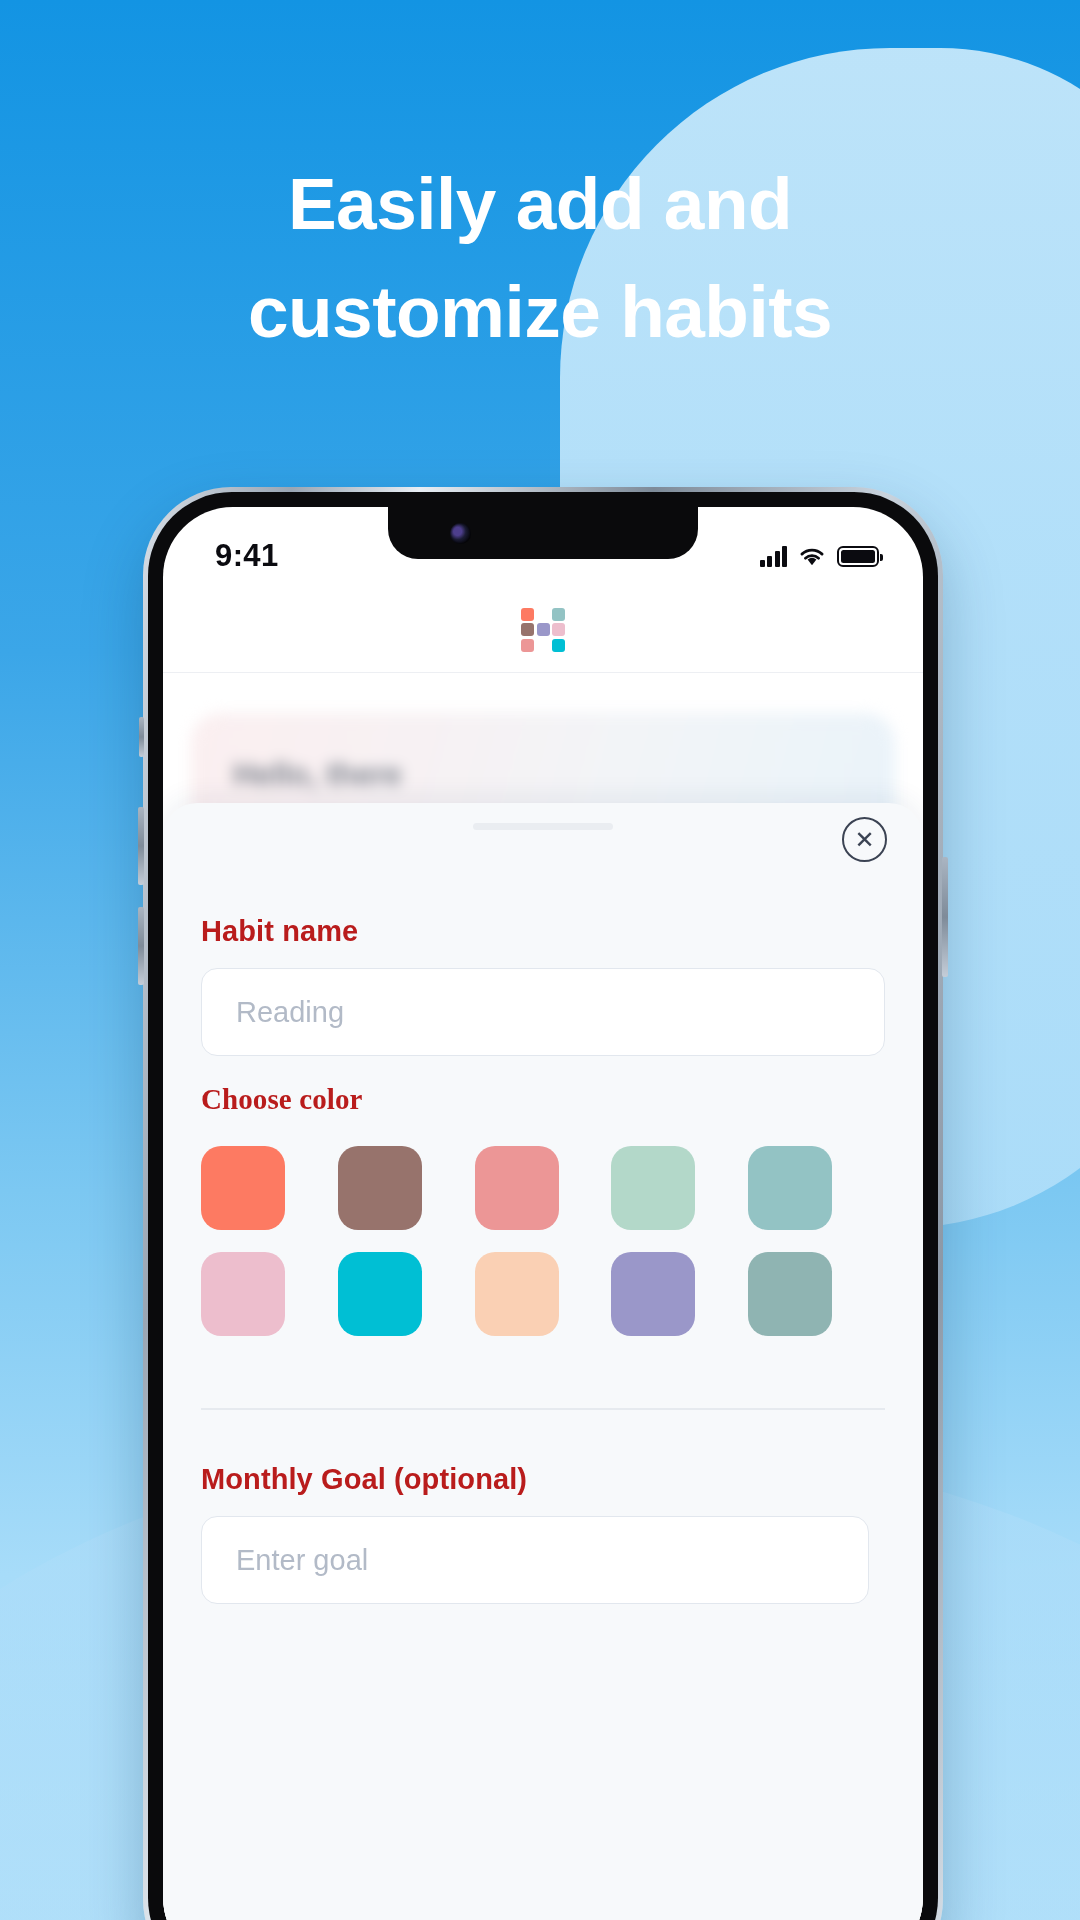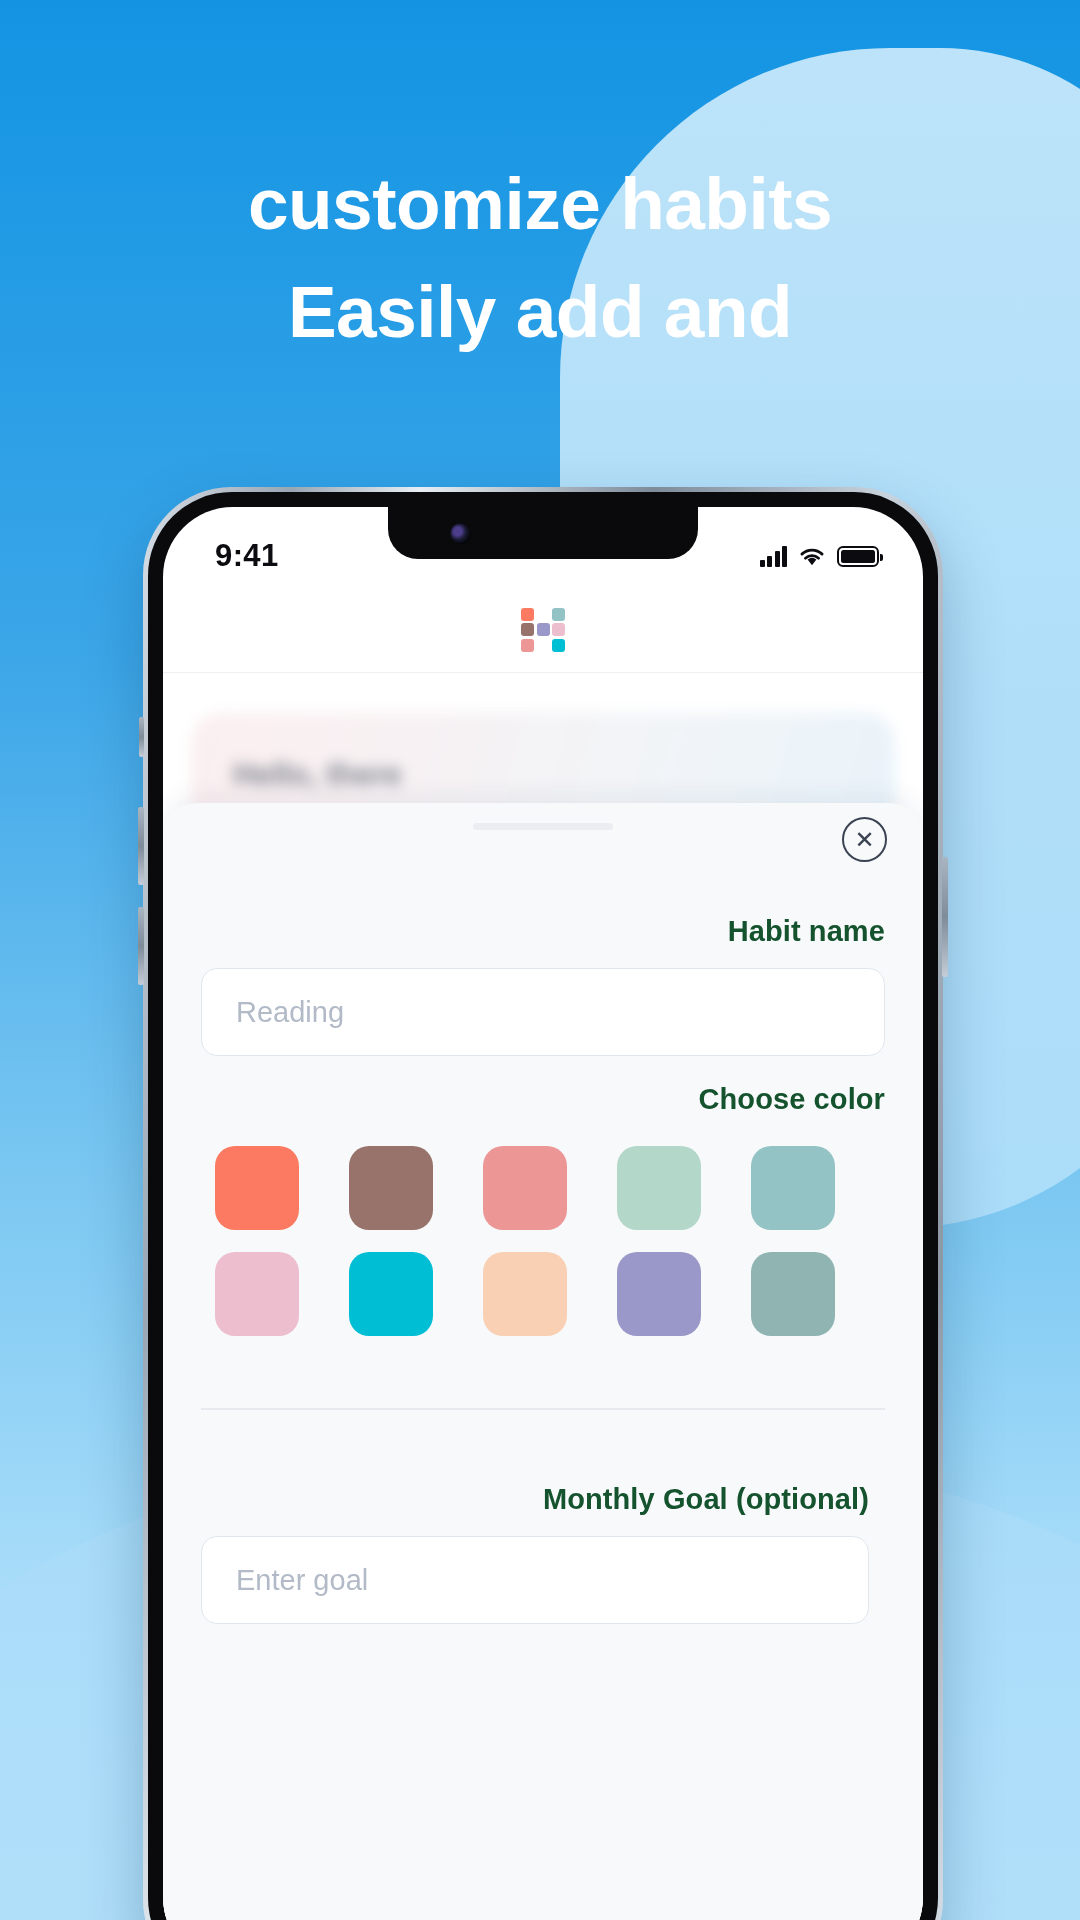--- a/index.html
+++ b/index.html
@@ -257,61 +257,60 @@
     color: #3B4353;
     font-weight: 400;
     line-height: 1;
     background: transparent;
     cursor: pointer;
   }
 
   .field-label {
     font-size: 29px;
     font-weight: 600;
-    color: #14532d;
+    color: #b91c1c;
     letter-spacing: .1px;
-    text-align: right;
   }
   .text-input {
     margin-top: 20px;
     width: 100%;
     height: 88px;
     border-radius: 16px;
     border: 1.6px solid #E2E7EE;
     background: #FFFFFF;
     padding: 0 34px;
     font-size: 29px;
     color: #2B3242;
     font-family: "Liberation Sans", sans-serif;
     outline: none;
   }
   .text-input::placeholder { color: #B2BAC7; }
 
   .sec-habit  { position: absolute; top: 112px; left: 38px; right: 38px; }
-  .sec-color  { position: absolute; top: 280px; left: 52px; right: 38px; }
+  .sec-color  { position: absolute; top: 280px; left: 38px; right: 38px; font-family: Liberation Serif, serif; }
   .swatches {
     margin-top: 30px;
     display: grid;
     grid-template-columns: repeat(5, 1fr);
     row-gap: 22px;
     justify-items: start;
   }
   .swatch {
     width: 84px; height: 84px;
     border-radius: 20px;
     border: none;
     cursor: pointer;
   }
   .divider {
     position: absolute;
     top: 605px; left: 38px; right: 38px;
     height: 1.6px;
     background: #E6EAEF;
   }
-  .sec-goal { position: absolute; top: 660px; left: 38px; right: 54px; margin-top: 20px; }
+  .sec-goal { position: absolute; top: 660px; left: 38px; right: 54px; }
   .units {
     position: absolute;
     top: 890px; left: 38px; right: 38px;
     display: grid;
     grid-template-columns: repeat(3, 1fr);
     gap: 26px;
   }
   .unit-btn {
     height: 92px;
     border-radius: 16px;
@@ -325,22 +324,22 @@
 </style>
 </head>
 <body>
 
 <div id="stage">
 
   <div class="blob blob-right"></div>
   <div class="blob blob-bottom"></div>
 
   <div id="headline">
+    <span class="hl-line">Easily add and</span>
     <span class="hl-line">customize habits</span>
-    <span class="hl-line">Easily add and</span>
   </div>
 
   <div id="phone">
     <div class="phone-outer">
       <div class="btn-side btn-silent"></div>
       <div class="btn-side btn-vup"></div>
       <div class="btn-side btn-vdown"></div>
       <div class="btn-side btn-power"></div>
 
       <div class="phone-body">

